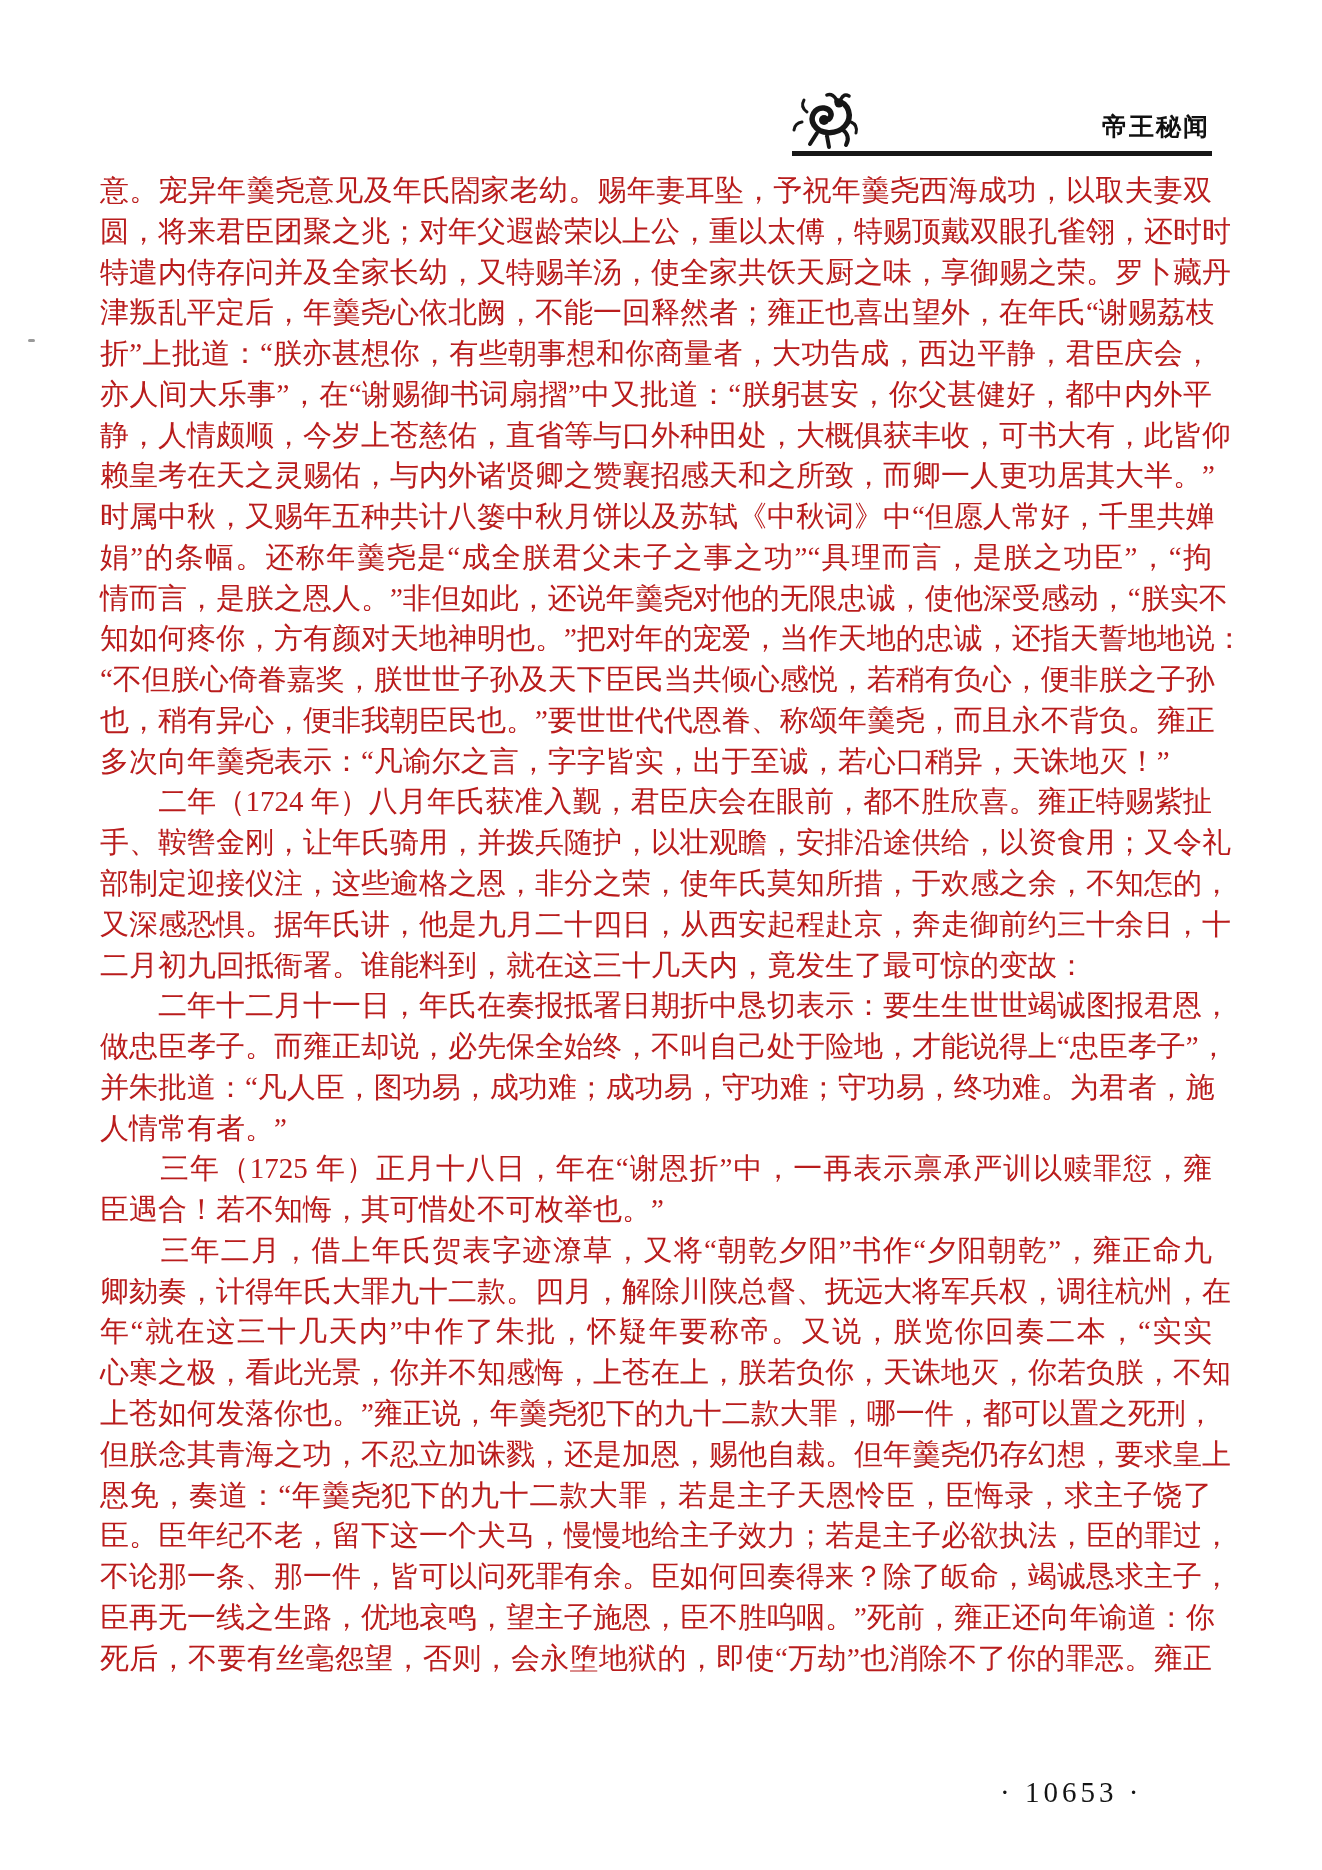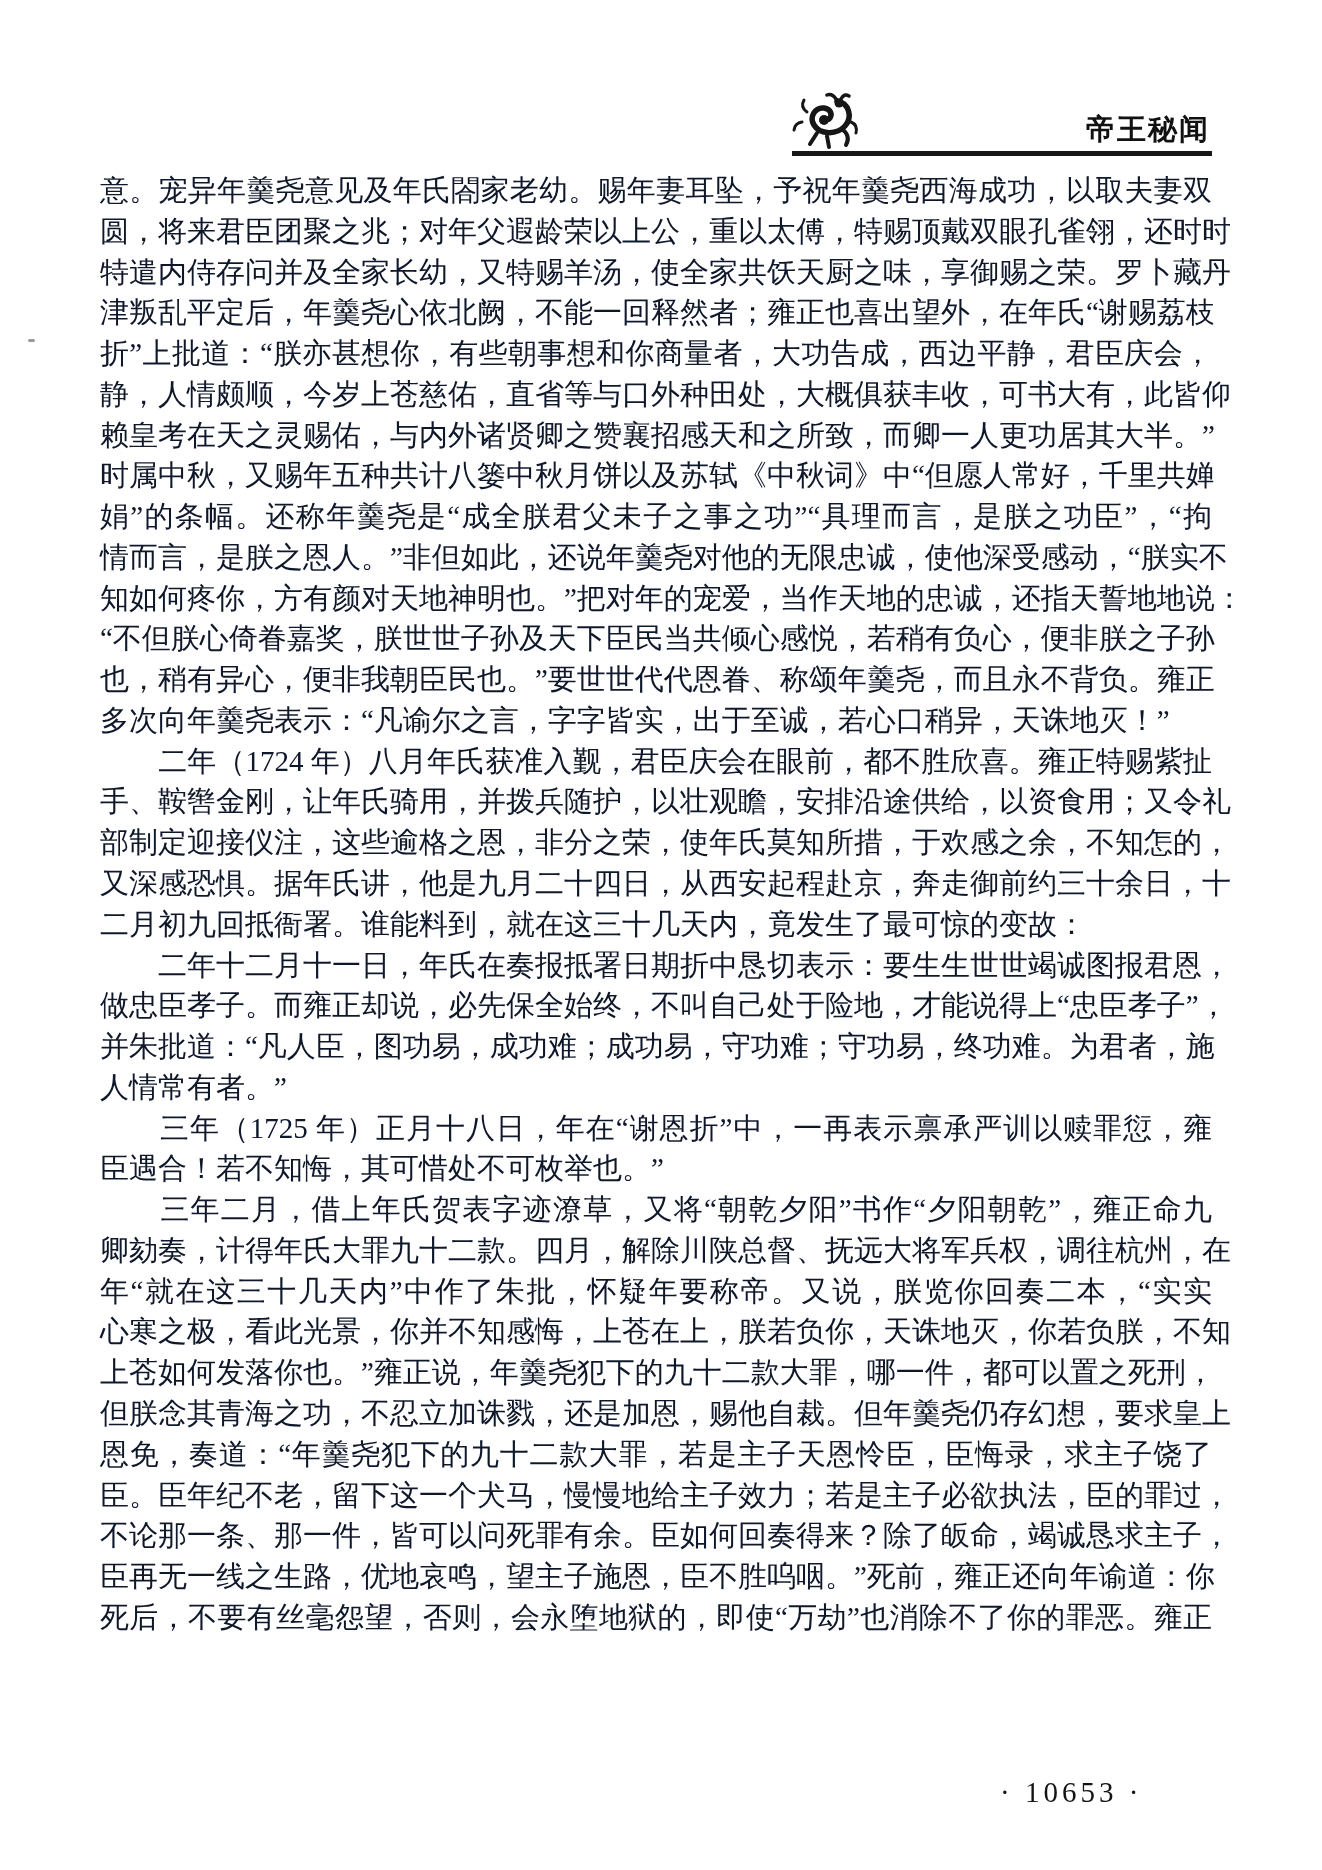--- a/index.html
+++ b/index.html
@@ -17,35 +17,35 @@
     position:absolute;left:792px;top:151px;
     width:420px;height:5px;
     background:#171717;
   }
   .dragon{
     position:absolute;left:786px;top:92px;
     width:74px;height:64px;
   }
   .page-title{
     position:absolute;top:110px;right:112px;
-    font-size:29px;font-weight:700;
+    font-size:25px;font-weight:700;
     letter-spacing:2px;
     color:#111;
     white-space:nowrap;
   }
   
   .body-text{
     position:absolute;left:100px;top:170px;
     width:1112px;
   }
   .line{
     height:40.77px;
     line-height:40.77px;
     font-size:29px;
-    color:#0f172a;
+    color:#b91c1c;
     text-align:justify;
     text-align-last:justify;
     white-space:nowrap;
     overflow:visible;
   }
   .line.pe{
     text-align-last:left;
   }
   
   .page-number{
@@ -88,20 +88,21 @@
 
   <div class="page-title">帝王秘闻</div>
   <div class="header-rule"></div>
 
   <div class="body-text">
     <div class="line">意。宠异年羹尧意见及年氏閤家老幼。赐年妻耳坠，予祝年羹尧西海成功，以取夫妻双</div>
     <div class="line">圆，将来君臣团聚之兆；对年父遐龄荣以上公，重以太傅，特赐顶戴双眼孔雀翎，还时时</div>
     <div class="line">特遣内侍存问并及全家长幼，又特赐羊汤，使全家共饫天厨之味，享御赐之荣。罗卜藏丹</div>
     <div class="line">津叛乱平定后，年羹尧心依北阙，不能一回释然者；雍正也喜出望外，在年氏“谢赐荔枝</div>
     <div class="line">折”上批道：“朕亦甚想你，有些朝事想和你商量者，大功告成，西边平静，君臣庆会，</div>
+    <div class="line">亦人间大乐事”，在“谢赐御书词扇摺”中又批道：“朕躬甚安，你父甚健好，都中内外平</div>
     <div class="line">静，人情颇顺，今岁上苍慈佑，直省等与口外种田处，大概俱获丰收，可书大有，此皆仰</div>
     <div class="line">赖皇考在天之灵赐佑，与内外诸贤卿之赞襄招感天和之所致，而卿一人更功居其大半。”</div>
     <div class="line">时属中秋，又赐年五种共计八篓中秋月饼以及苏轼《中秋词》中“但愿人常好，千里共婵</div>
     <div class="line">娟”的条幅。还称年羹尧是“成全朕君父未子之事之功”“具理而言，是朕之功臣”，“拘</div>
     <div class="line">情而言，是朕之恩人。”非但如此，还说年羹尧对他的无限忠诚，使他深受感动，“朕实不</div>
     <div class="line">知如何疼你，方有颜对天地神明也。”把对年的宠爱，当作天地的忠诚，还指天誓地地说：</div>
     <div class="line">“不但朕心倚眷嘉奖，朕世世子孙及天下臣民当共倾心感悦，若稍有负心，便非朕之子孙</div>
     <div class="line">也，稍有异心，便非我朝臣民也。”要世世代代恩眷、称颂年羹尧，而且永不背负。雍正</div>
     <div class="line pe">多次向年羹尧表示：“凡谕尔之言，字字皆实，出于至诚，若心口稍异，天诛地灭！”</div>
     <div class="line">　　二年（1724 年）八月年氏获准入觐，君臣庆会在眼前，都不胜欣喜。雍正特赐紫扯</div>

